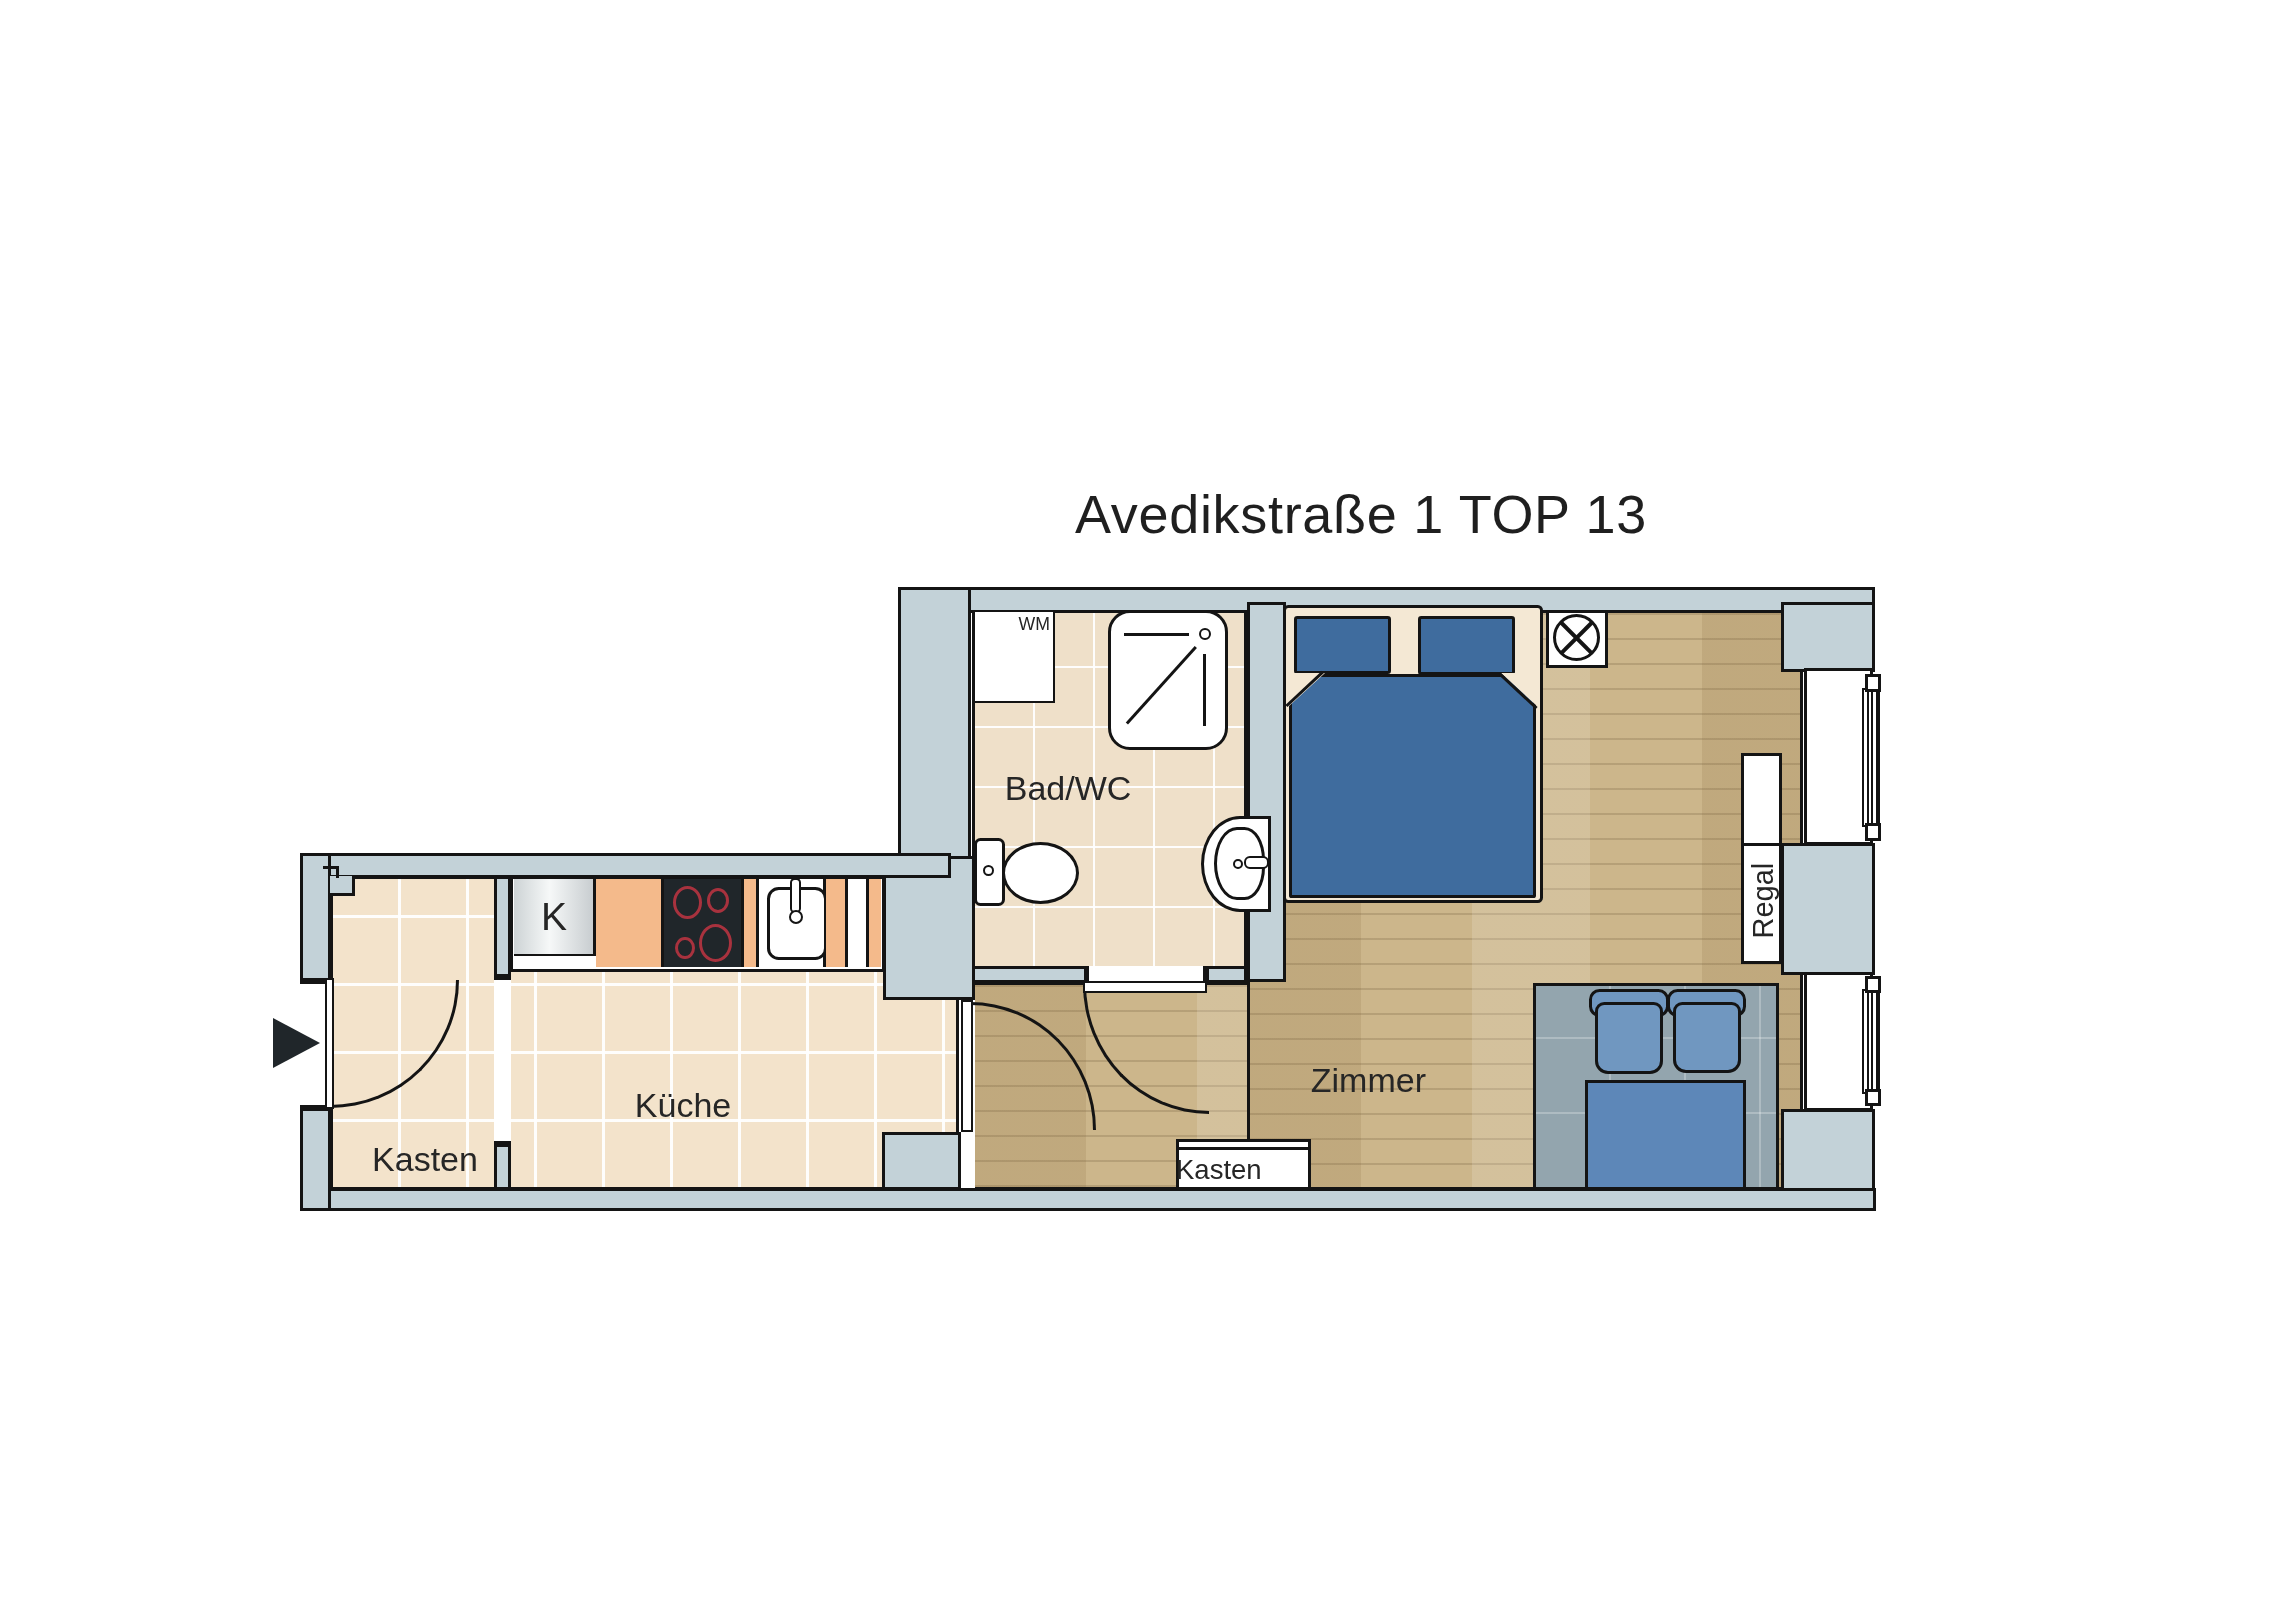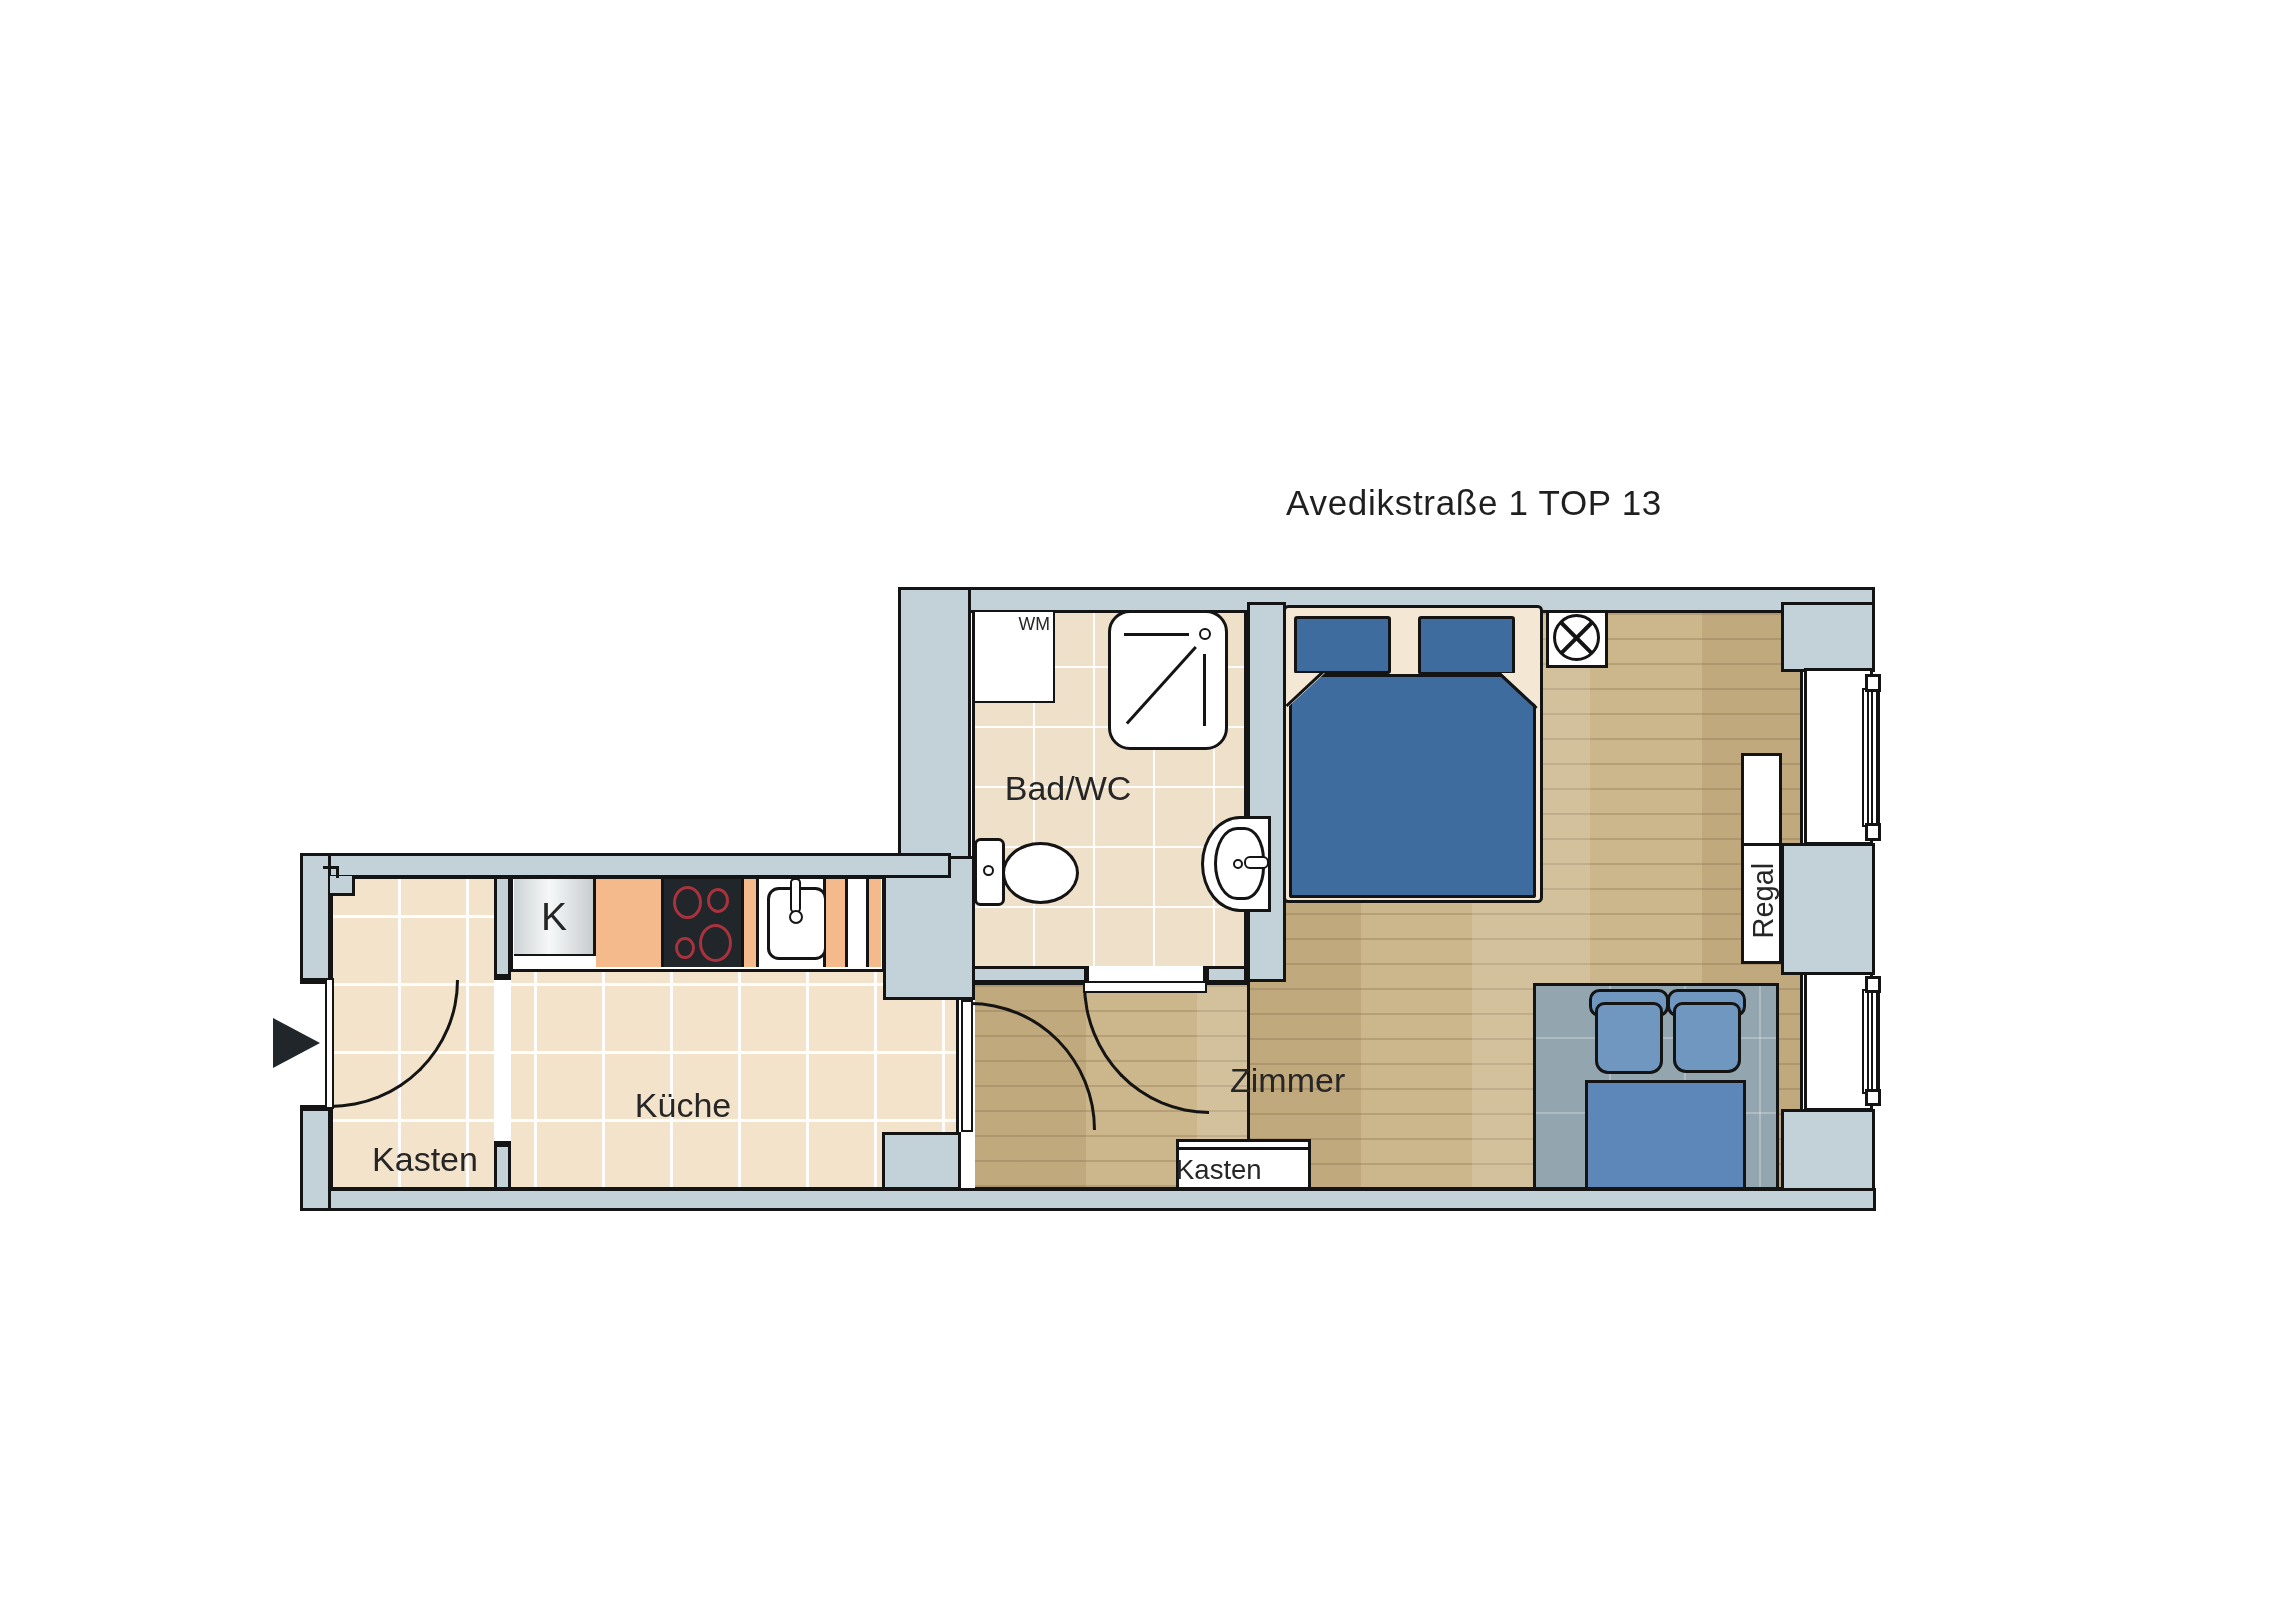--- a/index.html
+++ b/index.html
@@ -36,21 +36,21 @@
   .arcbl{border-left:3.3px solid #141414;border-bottom:3.3px solid #141414;border-bottom-left-radius:100% 100%;}
   .burner{border:3.9px solid #a8323e;border-radius:50%;background:transparent;}
   .radiator{background-color:#fff;border:2.6px solid #141414;
      background-image:repeating-linear-gradient(90deg,transparent 0 2.6px,#141414 2.6px 4.6px);}
 </style>
 </head>
 <body>
 
 <div class="page">
 
-  <div class="abs label" style="left:1060px;top:483px;width:602px;text-align:right;font-size:35px;font-weight:500;color:#1f1f1f;letter-spacing:0.7px;">Avedikstraße 1 TOP 13</div>
+  <div class="abs label" style="left:1060px;top:483px;width:602px;text-align:center;font-size:54px;font-weight:500;color:#1f1f1f;letter-spacing:0.7px;">Avedikstraße 1 TOP 13</div>
 
   <div class="abs tiles" style="left:330px;top:876px;width:629px;height:314px;"></div>
   <div class="abs tilesB" style="left:972px;top:610px;width:275px;height:359px;"></div>
   <div class="abs wood" style="left:1247px;top:610px;width:556px;height:580px;"></div>
   <div class="abs wood" style="left:975px;top:982px;width:275px;height:208px;border-left:none;"></div>
 
   <div class="abs wall" style="left:898px;top:587px;width:977px;height:26px;"></div>
   <div class="abs wall" style="left:898px;top:587px;width:73px;height:272px;"></div>
   <div class="abs wall" style="left:883px;top:856px;width:92px;height:144px;"></div>
   <div class="abs wall" style="left:1247px;top:602px;width:39px;height:380px;"></div>
@@ -157,18 +157,18 @@
 
   <div class="abs arctr" style="left:970px;top:1002px;width:126px;height:128px;"></div>
   <div class="abs white" style="left:961px;top:1000px;width:11.8px;height:132px;border-width:2.6px;"></div>
 
   <div class="abs arcbl" style="left:1083px;top:984px;width:126px;height:130px;"></div>
   <div class="abs white" style="left:1083px;top:981px;width:124px;height:11.8px;border-width:2.6px;"></div>
 
   <div class="abs" style="left:273px;top:1018px;width:0;height:0;border-top:25px solid transparent;border-bottom:25px solid transparent;border-left:47px solid #20262a;"></div>
 
   <div class="abs label" style="left:970px;top:769px;width:196px;text-align:center;font-size:34px;"><span>Bad/WC</span></div>
-  <div class="abs label" style="left:1230px;top:1061px;width:196px;text-align:left;font-size:34px;"><span>Zimmer</span></div>
+  <div class="abs label" style="left:1230px;top:1061px;width:196px;text-align:right;font-size:34px;"><span>Zimmer</span></div>
   <div class="abs label" style="left:585px;top:1086px;width:196px;text-align:center;font-size:34px;"><span>Küche</span></div>
   <div class="abs label" style="left:327px;top:1140px;width:196px;text-align:center;font-size:34px;"><span>Kasten</span></div>
 
 </div>
 
 
 </body></html>

